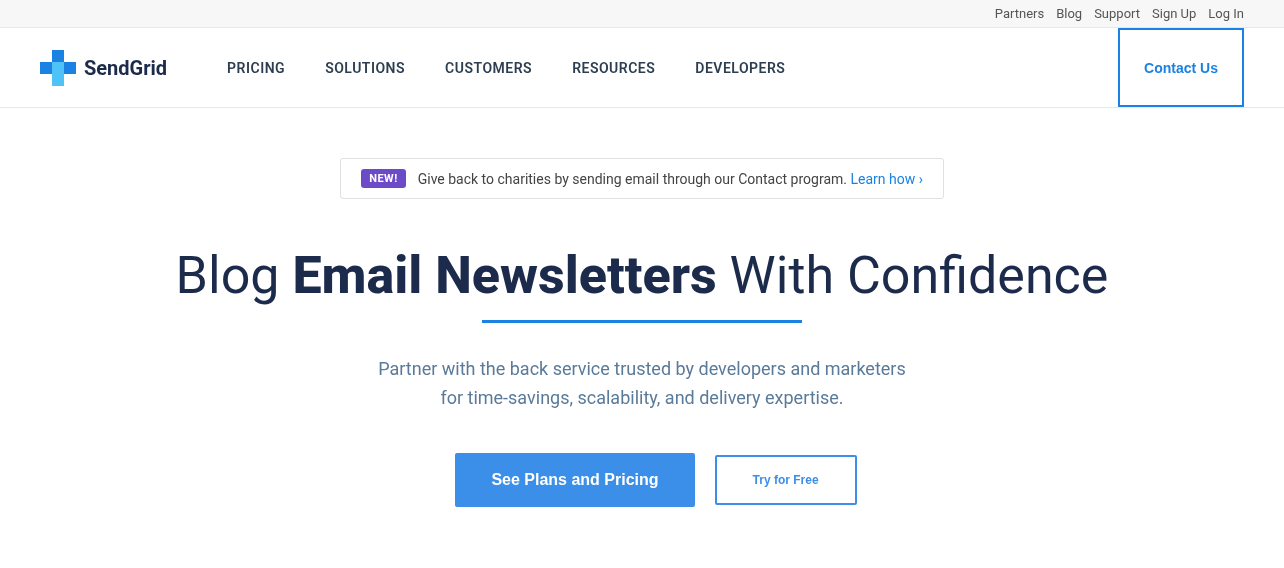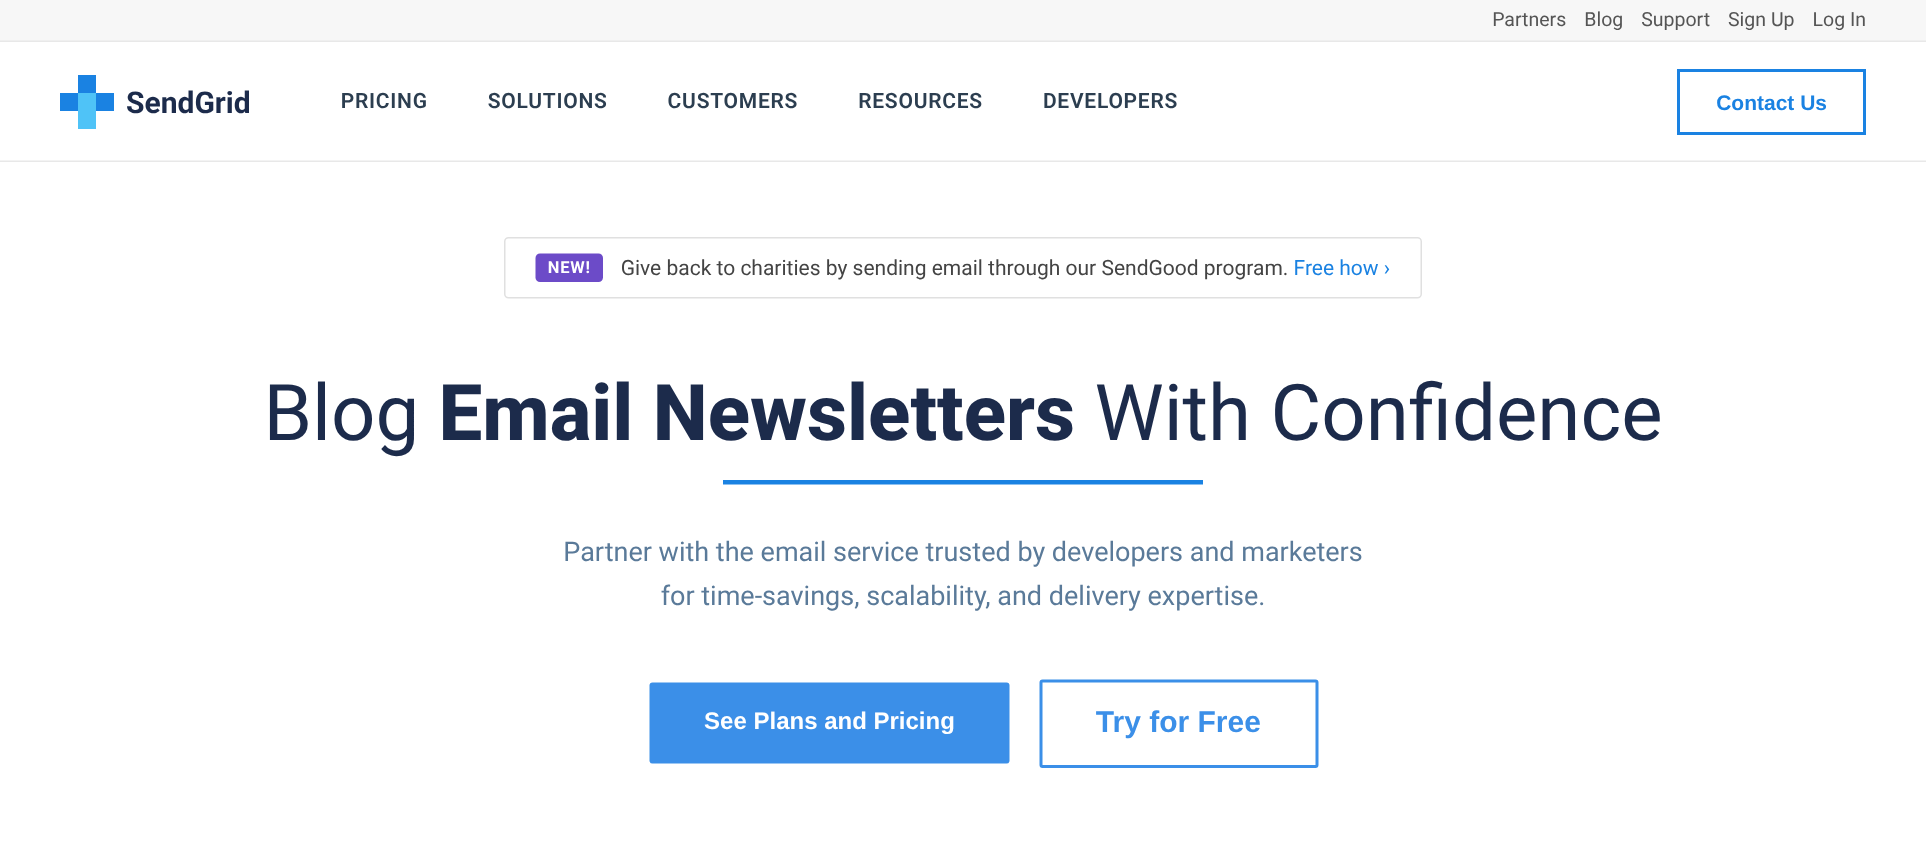--- a/index.html
+++ b/index.html
@@ -30,21 +30,20 @@
     .top-bar a {
       font-size: 13px;
       color: #555;
       text-decoration: none;
       cursor: pointer;
     }
 
     
     .main-nav {
       display: flex;
-      align-items: center;
       padding: 0 40px;
       height: 80px;
       border-bottom: 1px solid #e8e8e8;
     }
 
     .logo-area {
       display: flex;
       align-items: center;
       gap: 8px;
       margin-right: 60px;
@@ -179,21 +178,21 @@
       cursor: pointer;
       border-radius: 2px;
       margin-left: 28px;
     }
 
     .btn-secondary {
       background: #fff;
       color: #3b8fe8;
       border: 2px solid #3b8fe8;
       padding: 16px 36px;
-      font-size: 20px;
+      font-size: 12px;
       font-weight: 600;
       cursor: pointer;
       border-radius: 2px;
     }
   </style>
 </head>
 <body>
 
 <div class="top-bar">
   <a>Partners</a>
@@ -224,33 +223,33 @@
   </div>
 
   <button class="contact-btn">Contact Us</button>
 </nav>
 
 <section class="hero">
 
   <div class="announcement-banner">
     <span class="new-badge">NEW!</span>
     <span class="announcement-text">
-      <span>Give back to charities by sending email through our SendGood program.</span>
-      <span class="announcement-link">Free how ›</span>
+      <span>Give back to charities by sending email through our Contact program.</span>
+      <span class="announcement-link">Learn how ›</span>
     </span>
   </div>
 
   <h1 class="hero-headline">
     <span>Blog </span><strong>Email Newsletters</strong><span> With Confidence</span>
   </h1>
 
   <div class="headline-underline"></div>
 
   <p class="hero-subtitle">
-    <span>Partner with the email service trusted by developers and marketers</span><br>
+    <span>Partner with the back service trusted by developers and marketers</span><br>
     <span>for time-savings, scalability, and delivery expertise.</span>
   </p>
 
   <div class="cta-buttons">
     <button class="btn-primary">See Plans and Pricing</button>
     <button class="btn-secondary">Try for Free</button>
   </div>
 
 </section>
 

